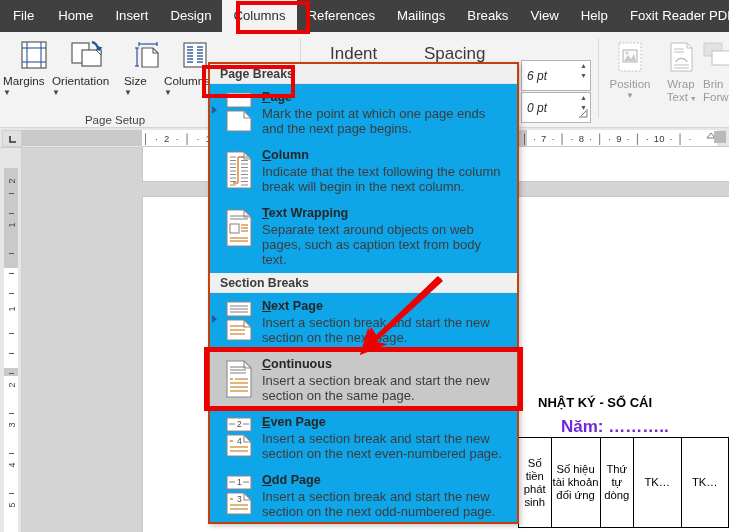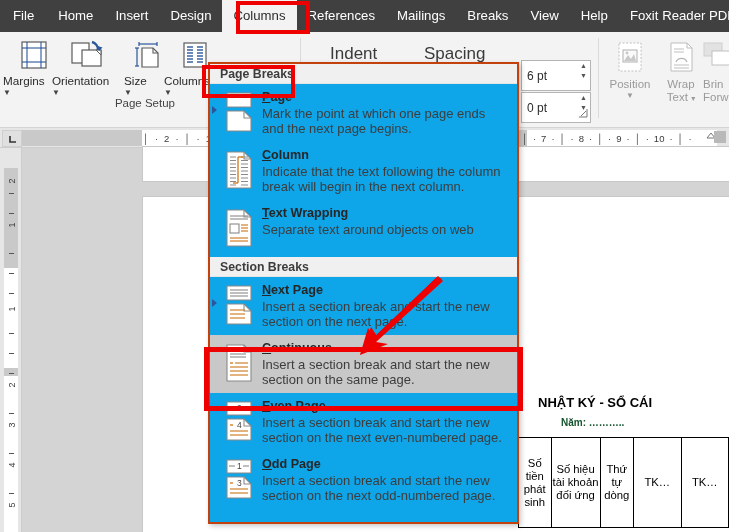--- a/index.html
+++ b/index.html
@@ -44,21 +44,21 @@
   .ribbon {
     position: absolute; left: 0; top: 32px; width: 729px; height: 96px;
     background: #f3f3f3;
     border-bottom: 1px solid #d4d4d4;
   }
   .grp { position: absolute; top: 0; height: 96px; }
   .grp-sep {
     position: absolute; top: 6px; width: 1px; height: 80px; background: #dadada;
   }
   .grp-label {
-    position: absolute; bottom: 19px; width: 100%; text-align: right;
+    position: absolute; bottom: 2px; width: 100%; text-align: center;
     font-size: 11.5px; color: #444;
   }
   .bigbtn {
     position: absolute; top: 4px;
     width: 62px;
     text-align: left;
     cursor: default;
   }
   .bigbtn .ic { height: 38px; display: flex; align-items: center; justify-content: center; }
   .bigbtn .lb { font-size: 11.7px; color: #2b2b2b; line-height: 13px; }
@@ -79,20 +79,21 @@
   .subgrp-label {
     position: absolute; font-size: 17px; color: #3a3a3a;
   }
 
   .spin {
     position: absolute; width: 70px; height: 31px;
     border: 1px solid #b4b4b4; background: #fff;
     display: flex; align-items: center;
     font-size: 12px; color: #2b2b2b;
     padding-left: 5px;
+    font-style: italic;
   }
   .spin .arrows {
     position: absolute; right: 3px; top: 1px;
     display: flex; flex-direction: column; justify-content: space-between;
     height: 17px; font-size: 7px; color: #555; line-height: 7px;
   }
   .dlglaunch {
     position: absolute; font-size: 9px; color: #666;
   }
   .img-btn {
@@ -205,21 +206,21 @@
   }
 
   
   .doc-title {
     position: absolute;
     font-size: 13px; font-weight: bold; color: #000;
     white-space: nowrap;
   }
   .doc-sub {
     position: absolute;
-    font-size: 10px; font-weight: bold; color: #14532d;
+    font-size: 17px; font-weight: bold; color: #6d28d9;
     white-space: nowrap;
   }
   .tbl {
     position: absolute;
     border-collapse: collapse;
     font-size: 11.3px; color: #000;
   }
   .tbl td {
     border: 1px solid #000;
     text-align: center; vertical-align: middle;
@@ -564,20 +565,21 @@
             <line x1="20" y1="18" x2="27" y2="18" stroke="#d1802a" stroke-width="1.2"></line>
             <line x1="20" y1="21" x2="27" y2="21" stroke="#d1802a" stroke-width="1.2"></line>
             <line x1="20" y1="24" x2="27" y2="24" stroke="#d1802a" stroke-width="1.2"></line>
             <line x1="9" y1="31" x2="27" y2="31" stroke="#d1802a" stroke-width="1.2"></line>
             <line x1="9" y1="34" x2="27" y2="34" stroke="#d1802a" stroke-width="1.2"></line>
           </svg>
         </div>
         <div class="mtext">
           <div class="mtitle"><u>T</u>ext Wrapping</div>
           <div class="mdesc">Separate text around objects on web</div>
+          <div class="mdesc">pages, such as caption text from body text.</div>
         </div>
       </div>
       <div class="menu-head">Section Breaks</div>
       <div class="mi">
         <div class="marker"></div>
         <div class="micon">
           <svg width="36" height="44" viewBox="0 0 36 44">
             <path d="M6 2 L30 2 L30 16 L6 16 Z" fill="#fff" stroke="#8a8a8a" stroke-width="1.1"></path>
             <line x1="9" y1="6" x2="27" y2="6" stroke="#8a8a8a" stroke-width="1.1"></line>
             <line x1="9" y1="9" x2="27" y2="9" stroke="#8a8a8a" stroke-width="1.1"></line>

